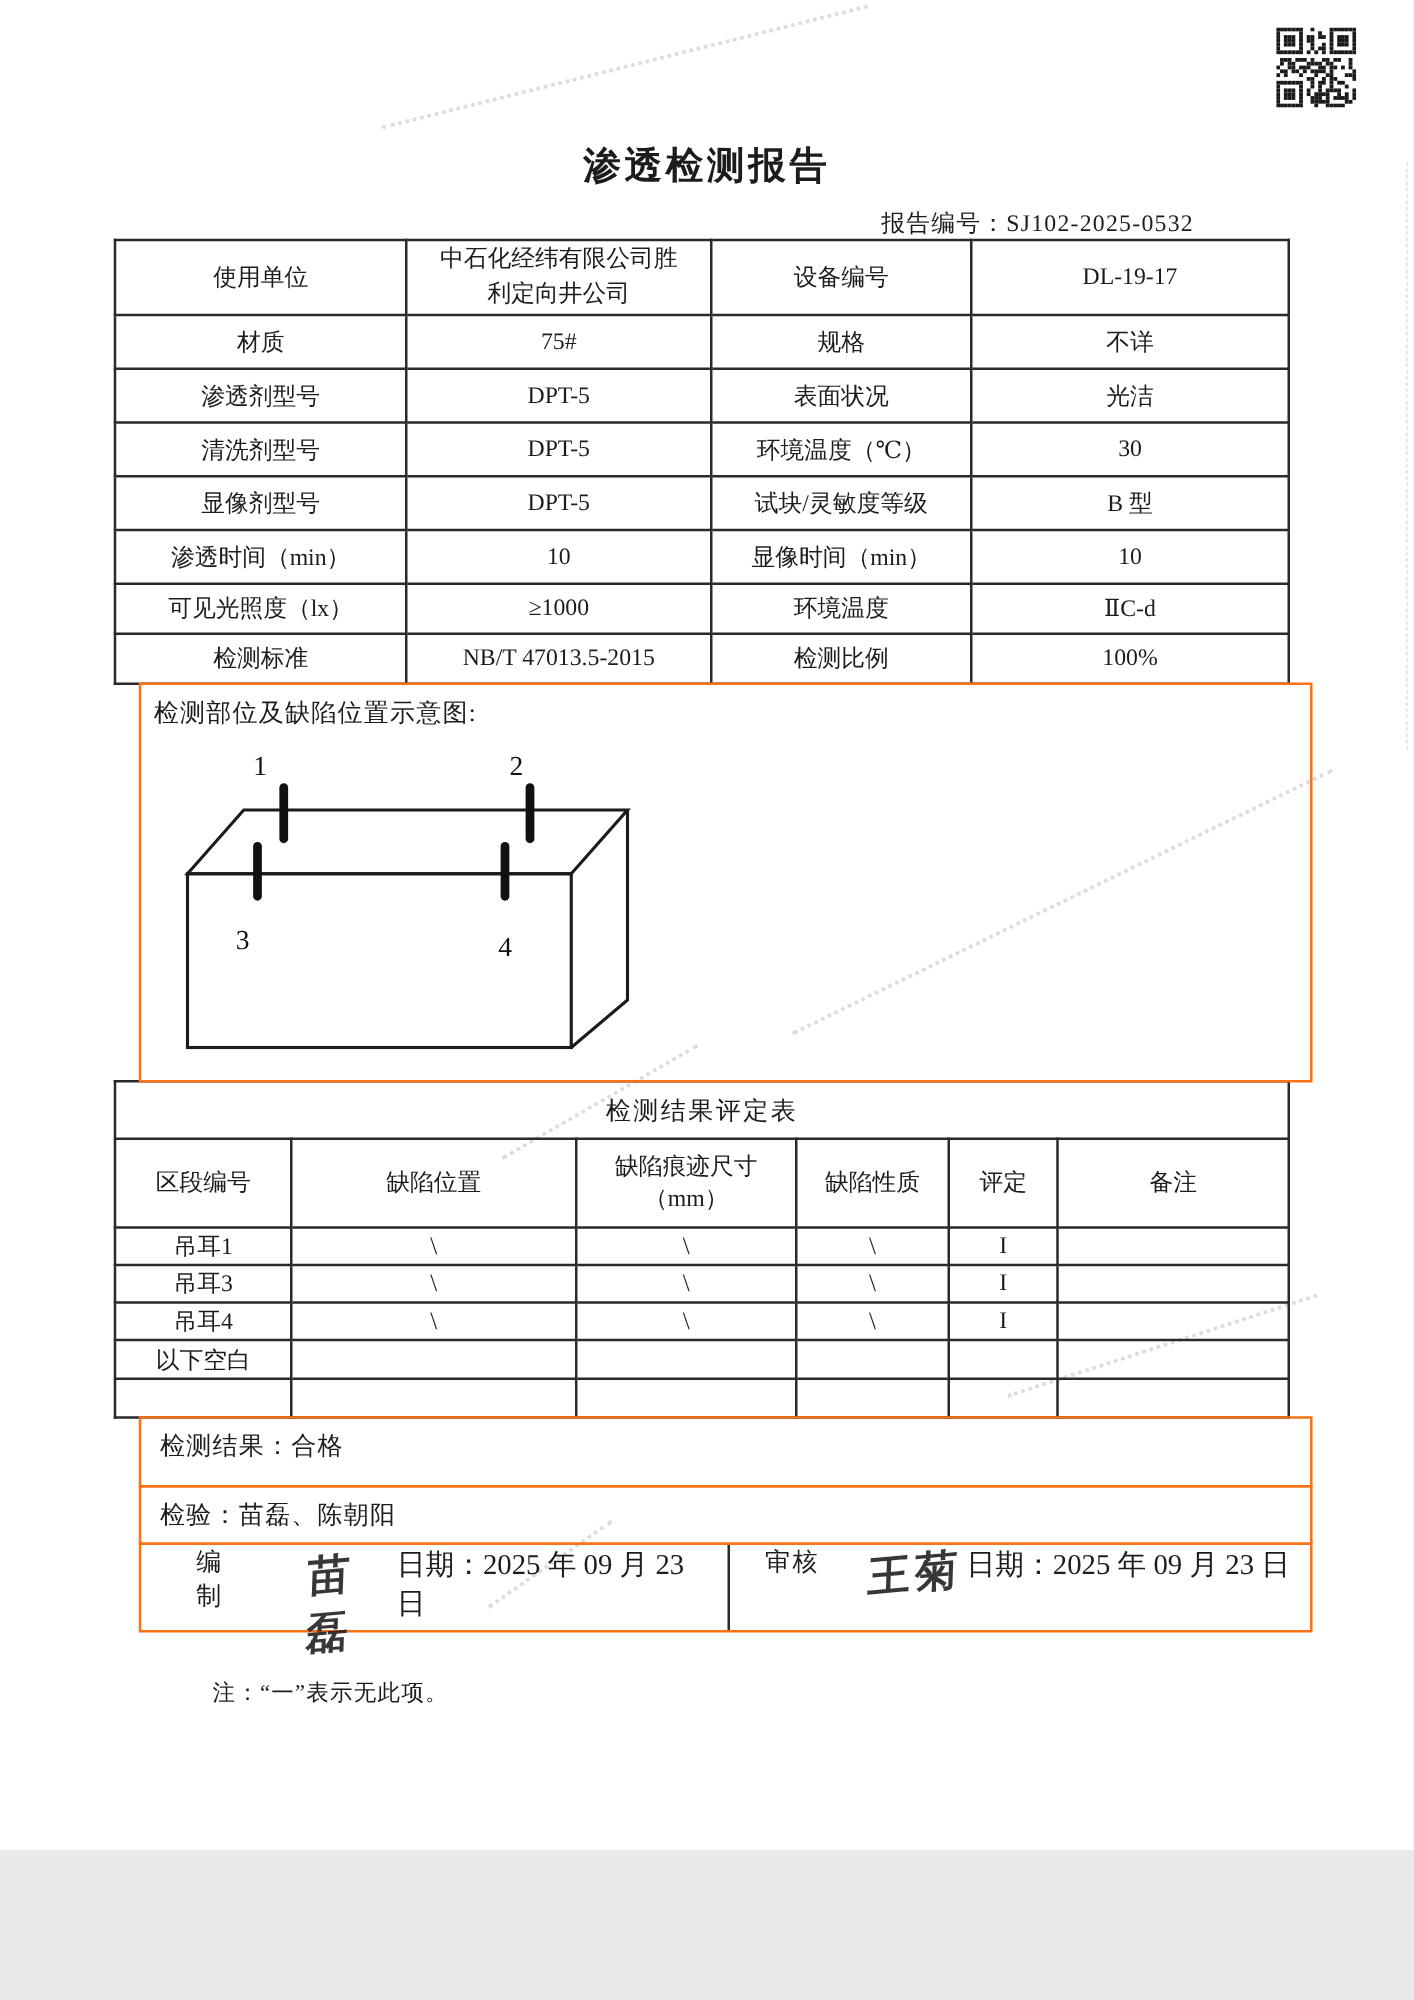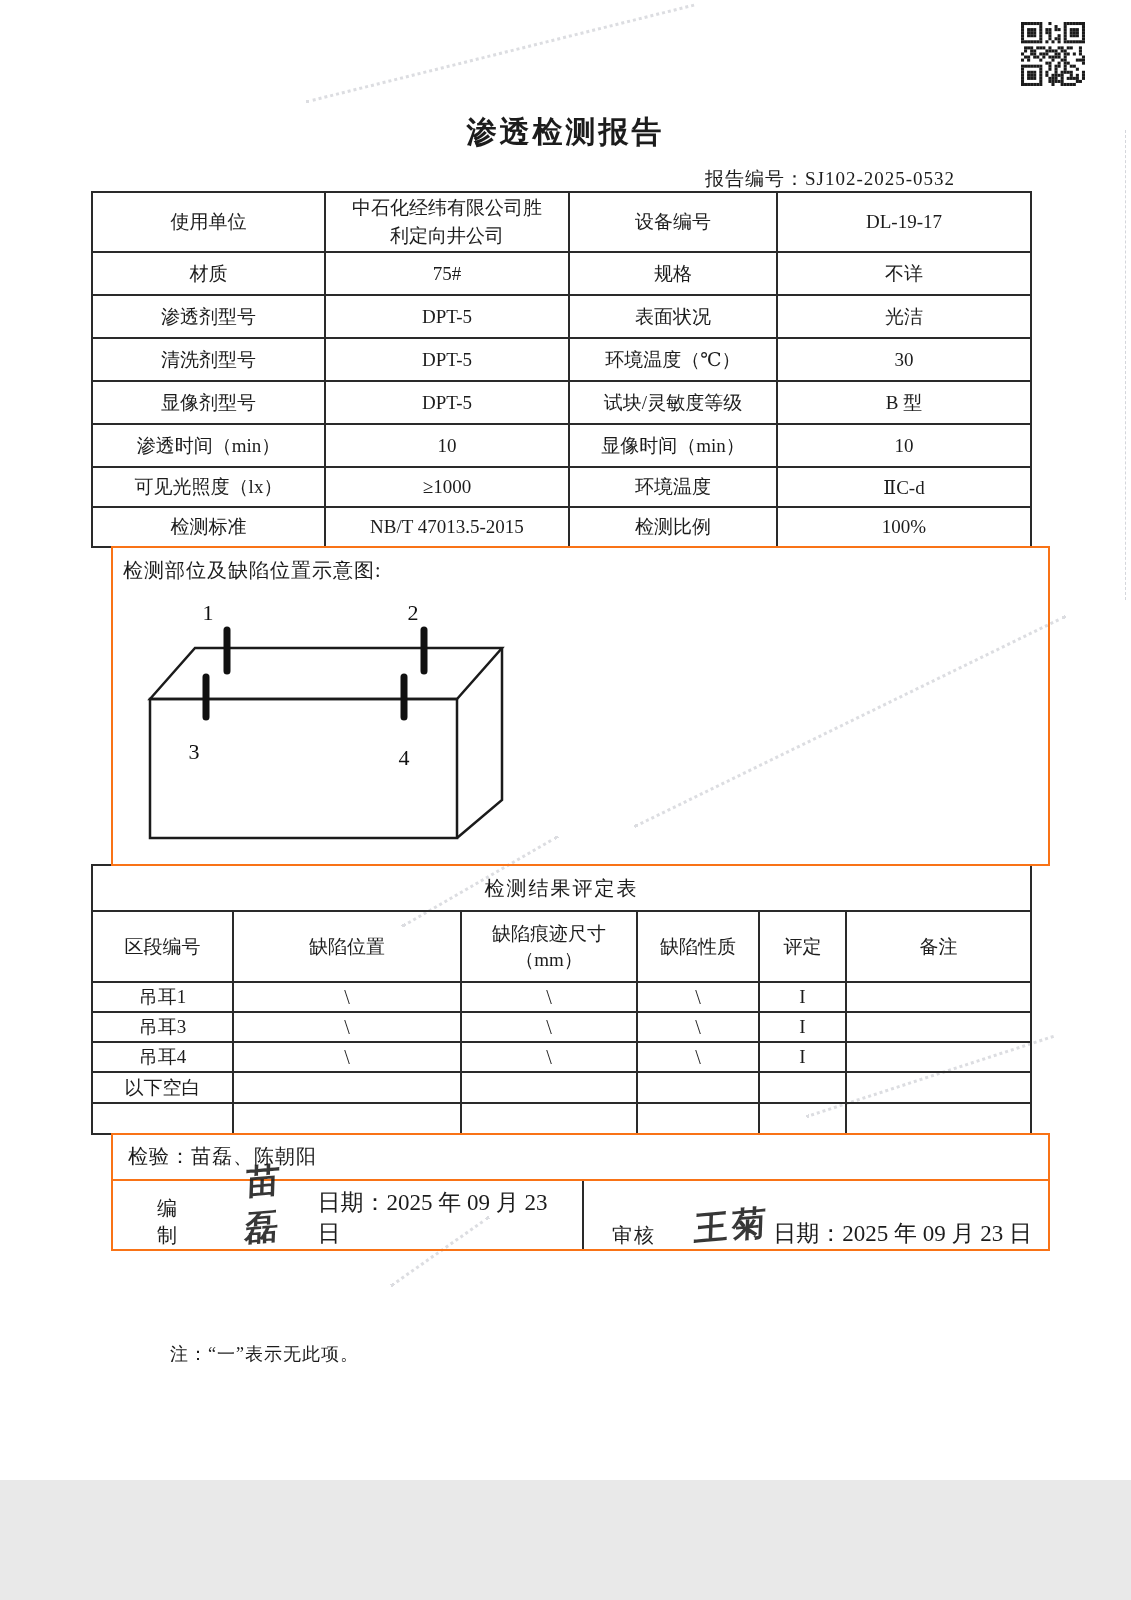--- a/index.html
+++ b/index.html
@@ -42,21 +42,21 @@
   .results-header-row th { white-space:pre-line; line-height:1.35; }
   .results-data-row { height:30px; }
   .results-blank-row { height:31px; }
   .slash-cell { font-size:20px; }
 
   .text-section { padding:8px 0 0 15px; font-size:20px; text-align:left; letter-spacing:1px; }
   .result-section { height:57px; }
   .inspector-section { height:48px; }
 
   .approval-section { height:72px; display:flex; }
-  .approval-cell { display:flex; align-items:flex-end; position:relative; }
+  .approval-cell { display:flex; align-items:flex-start; position:relative; }
   .approval-left  { width:472px; border-right:2px solid #2a2a2a; }
   .approval-right { width:465px; }
   .approval-label { font-size:20px; letter-spacing:2px; }
   .approval-left .approval-label { margin-left:44px; }
   .approval-right .approval-label { margin-left:28px; }
   .signature {
     font-size:34px; font-family:"DejaVu Serif",serif; font-weight:bold;
     transform:rotate(-5deg) skewX(-7deg); opacity:.88; letter-spacing:4px;
     display:inline-block;
   }
@@ -465,20 +465,21 @@
         <td></td>
         <td></td>
         <td></td>
         <td></td>
         <td></td>
         <td></td>
       </tr>
     </tbody>
       </table>
 
+    <div class="section result-section text-section"><span>检测结果：</span><span>合格</span></div>
 
     <div class="section inspector-section text-section"><span>检验：</span><span>苗磊、陈朝阳</span></div>
 
     <div class="section approval-section">
       <div class="approval-cell approval-left">
         <span class="approval-label">编制</span>
         <span class="signature">苗磊</span>
         <span class="approval-date"><span>日期：</span><span>2025 年 09 月 23 日</span></span>
       </div>
       <div class="approval-cell approval-right">

